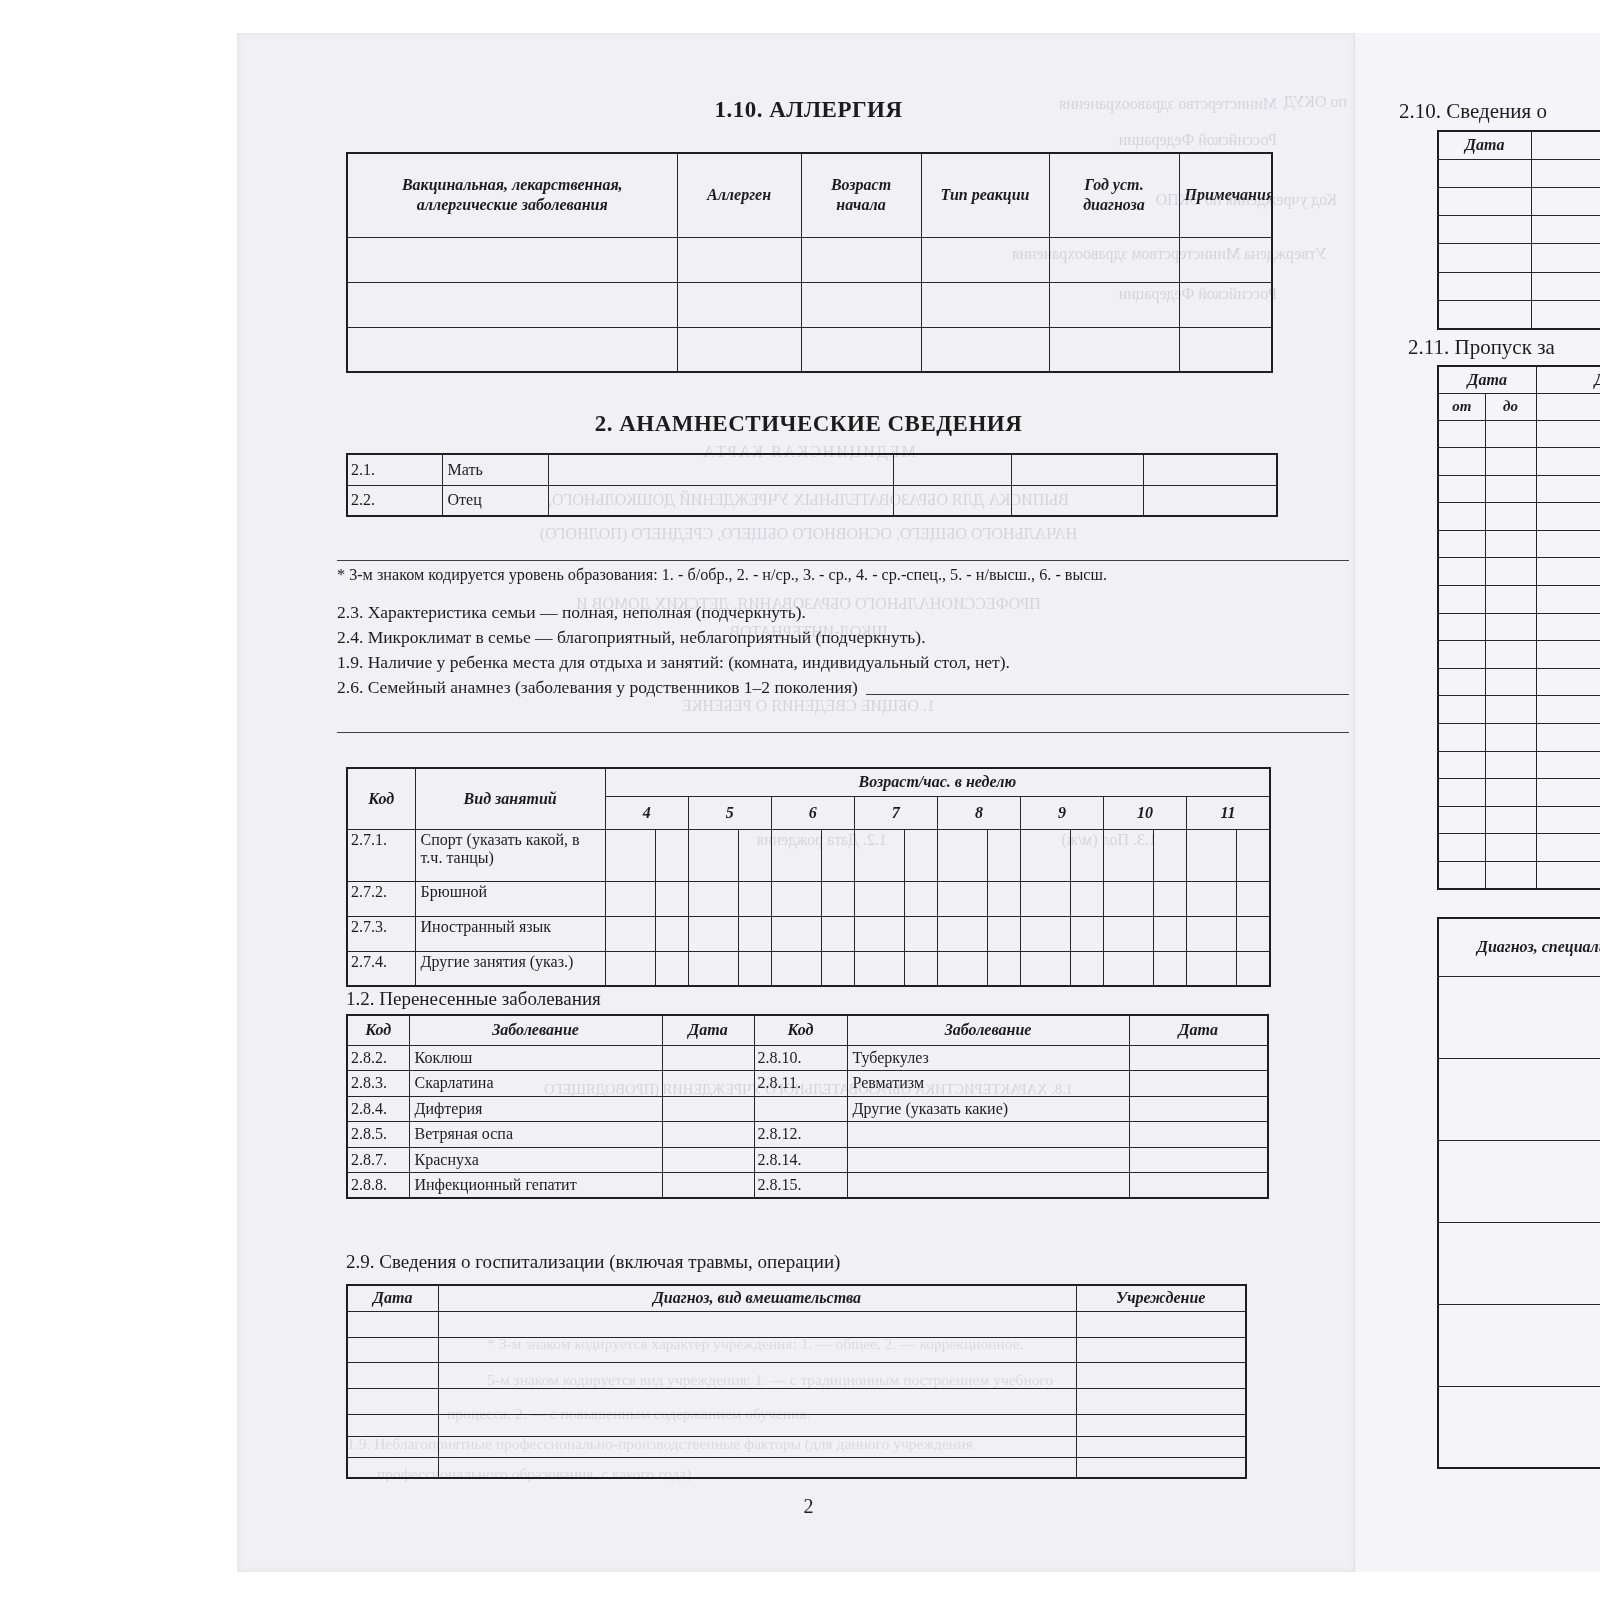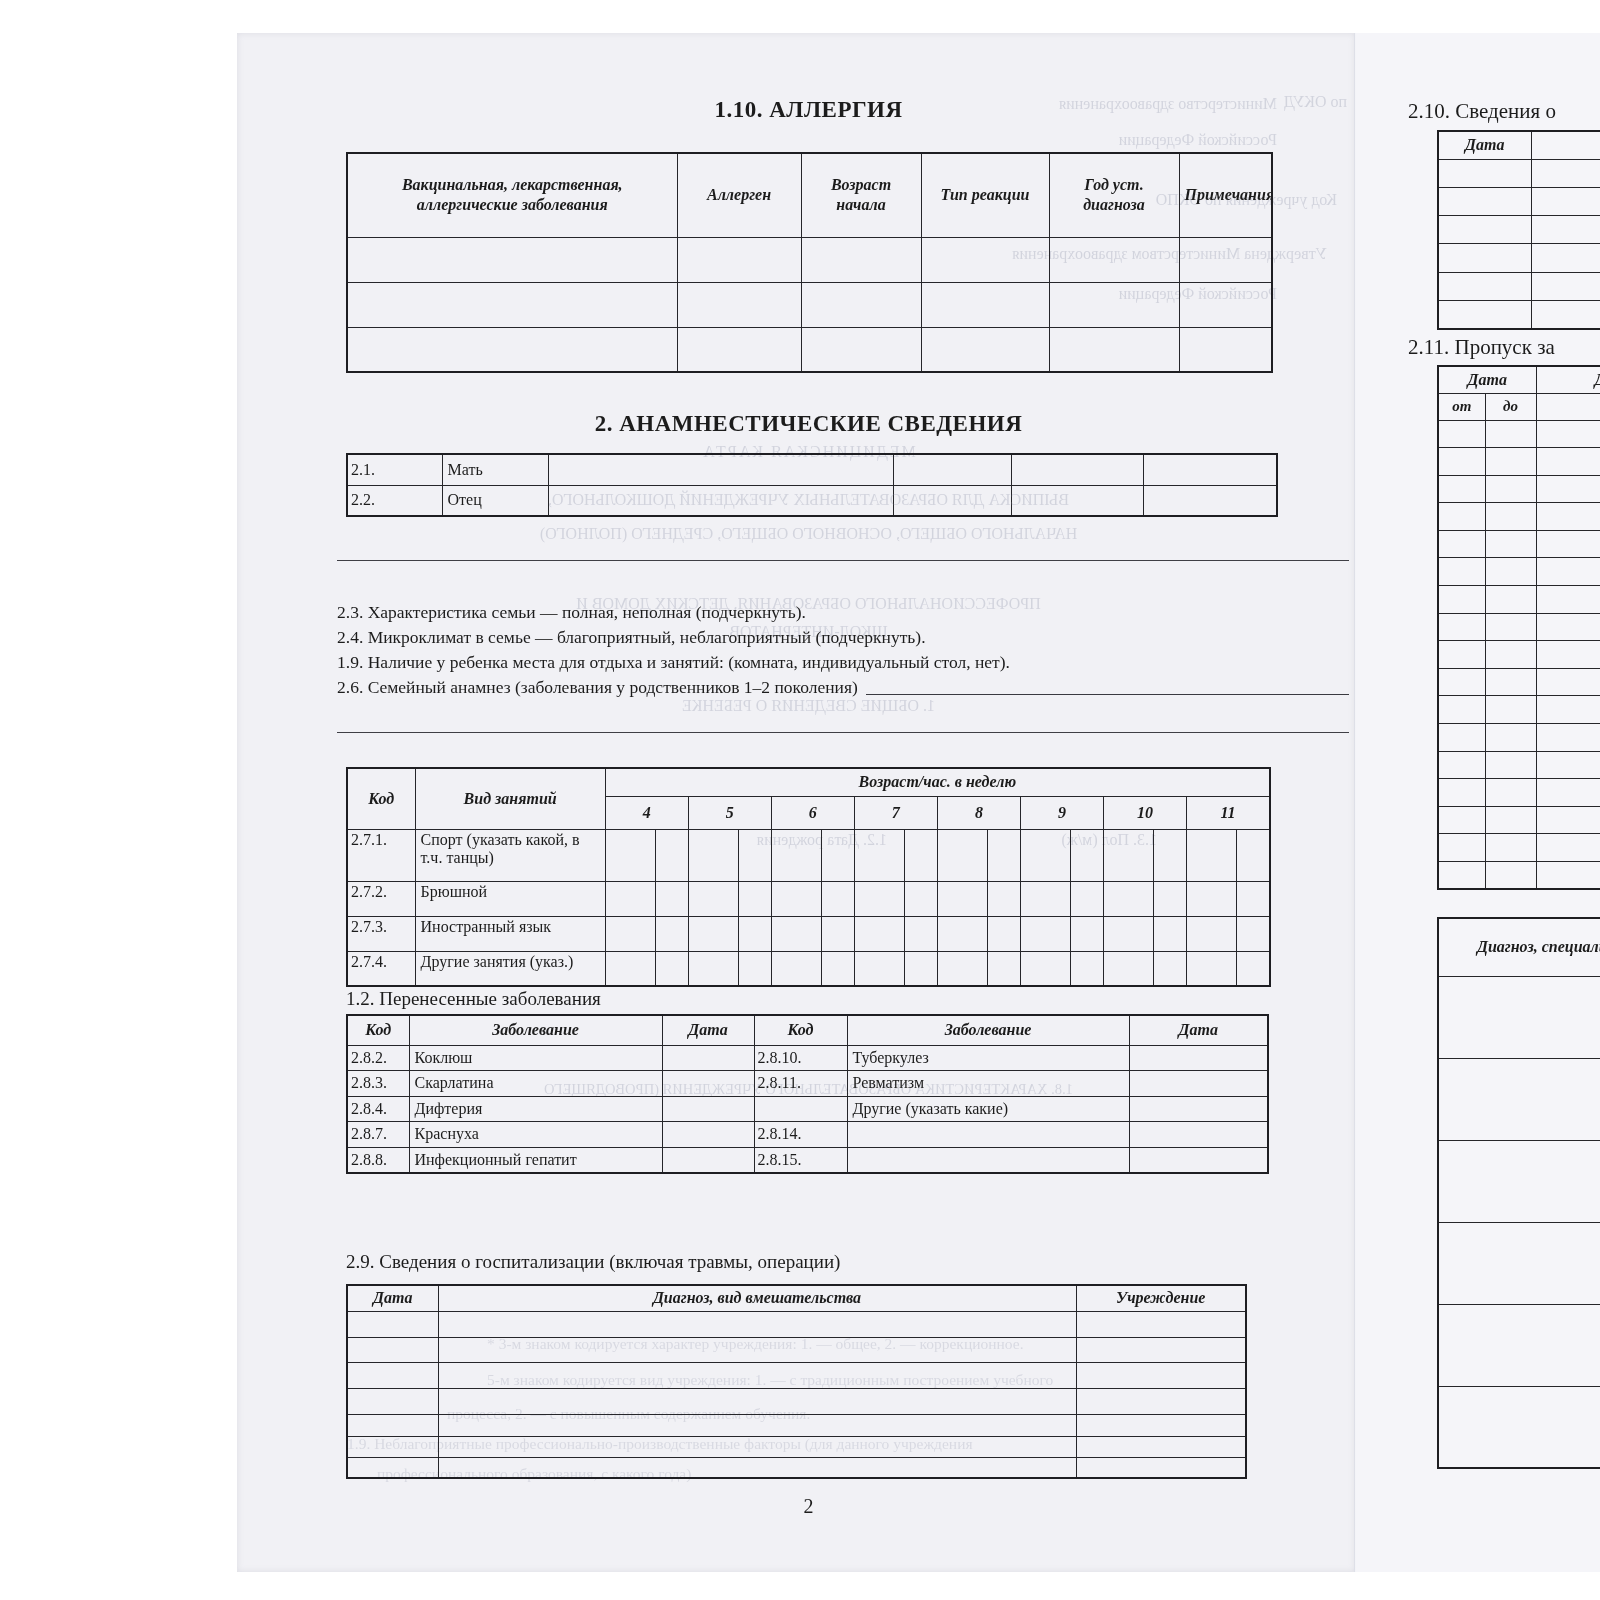--- a/index.html
+++ b/index.html
@@ -122,20 +122,21 @@
           <td></td>
           <td></td>
     </tr>
   </tbody>
     </table>
 
   <div class="ghost ctr" style="left:109px;top:458px;width:925px;">ВЫПИСКА ДЛЯ ОБРАЗОВАТЕЛЬНЫХ УЧРЕЖДЕНИЙ ДОШКОЛЬНОГО,</div>
   <div class="ghost ctr" style="left:109px;top:492px;width:925px;">НАЧАЛЬНОГО ОБЩЕГО, ОСНОВНОГО ОБЩЕГО, СРЕДНЕГО (ПОЛНОГО)</div>
 
   <div class="abs rule" style="left:100px;top:527px;width:1012px;"></div>
+  <div class="abs" style="left:100px;top:533px;width:1014px;font-size:16.2px;white-space:nowrap;">* 3-м знаком кодируется уровень образования: 1. - б/обр., 2. - н/ср., 3. - ср., 4. - ср.-спец., 5. - н/высш., 6. - высш.</div>
 
   <div class="ghost ctr" style="left:109px;top:562px;width:925px;">ПРОФЕССИОНАЛЬНОГО ОБРАЗОВАНИЯ, ДЕТСКИХ ДОМОВ И</div>
   <div class="ghost ctr" style="left:109px;top:590px;width:925px;">ШКОЛ-ИНТЕРНАТОВ</div>
 
   <div class="abs itm" style="left:100px;top:569px;">2.3. Характеристика семьи — полная, неполная (подчеркнуть).</div>
   <div class="abs itm" style="left:100px;top:594px;">2.4. Микроклимат в семье — благоприятный, неблагоприятный (подчеркнуть).</div>
   <div class="abs itm" style="left:100px;top:619px;">1.9. Наличие у ребенка места для отдыха и занятий: (комната, индивидуальный стол, нет).</div>
   <div class="abs itm flexrow" style="left:100px;top:644px;width:1012px;">
     <span>2.6. Семейный анамнез (заболевания у родственников 1–2 поколения)</span>
     <span class="fill"></span>
@@ -306,20 +307,28 @@
     </tr>
     <tr style="height:25.5px">
       <td class="num">2.8.4.</td>
           <td class="cellL">Дифтерия</td>
           <td></td>
       <td class="num"></td>
           <td class="cellL">Другие (указать какие)</td>
           <td></td>
     </tr>
     <tr style="height:25.5px">
+      <td class="num">2.8.5.</td>
+          <td class="cellL">Ветряная оспа</td>
+          <td></td>
+      <td class="num">2.8.12.</td>
+          <td class="cellL"></td>
+          <td></td>
+    </tr>
+    <tr style="height:25.5px">
       <td class="num">2.8.7.</td>
           <td class="cellL">Краснуха</td>
           <td></td>
       <td class="num">2.8.14.</td>
           <td class="cellL"></td>
           <td></td>
     </tr>
     <tr style="height:25.5px">
       <td class="num">2.8.8.</td>
           <td class="cellL">Инфекционный гепатит</td>
@@ -389,21 +398,21 @@
   </tbody>
     </table>
 
   <div class="abs pgnum" style="left:109px;top:1462px;width:925px;">2</div>
 </div>
 
 <div class="seam"></div>
 
 <div class="page page-right">
 
-  <div class="abs t3" style="left:52px;top:66px;">2.10. Сведения о</div>
+  <div class="abs t3" style="left:43px;top:66px;">2.10. Сведения о</div>
   <table class="abs" style="left:81px;top:97px;width:300px;">
     <colgroup>
         <col style="width:93px">
         <col style="width:207px">
       </colgroup>
     <tbody>
         <tr style="height:28px">
       <td class="hdr">Дата</td>
           <td></td>
     </tr>

